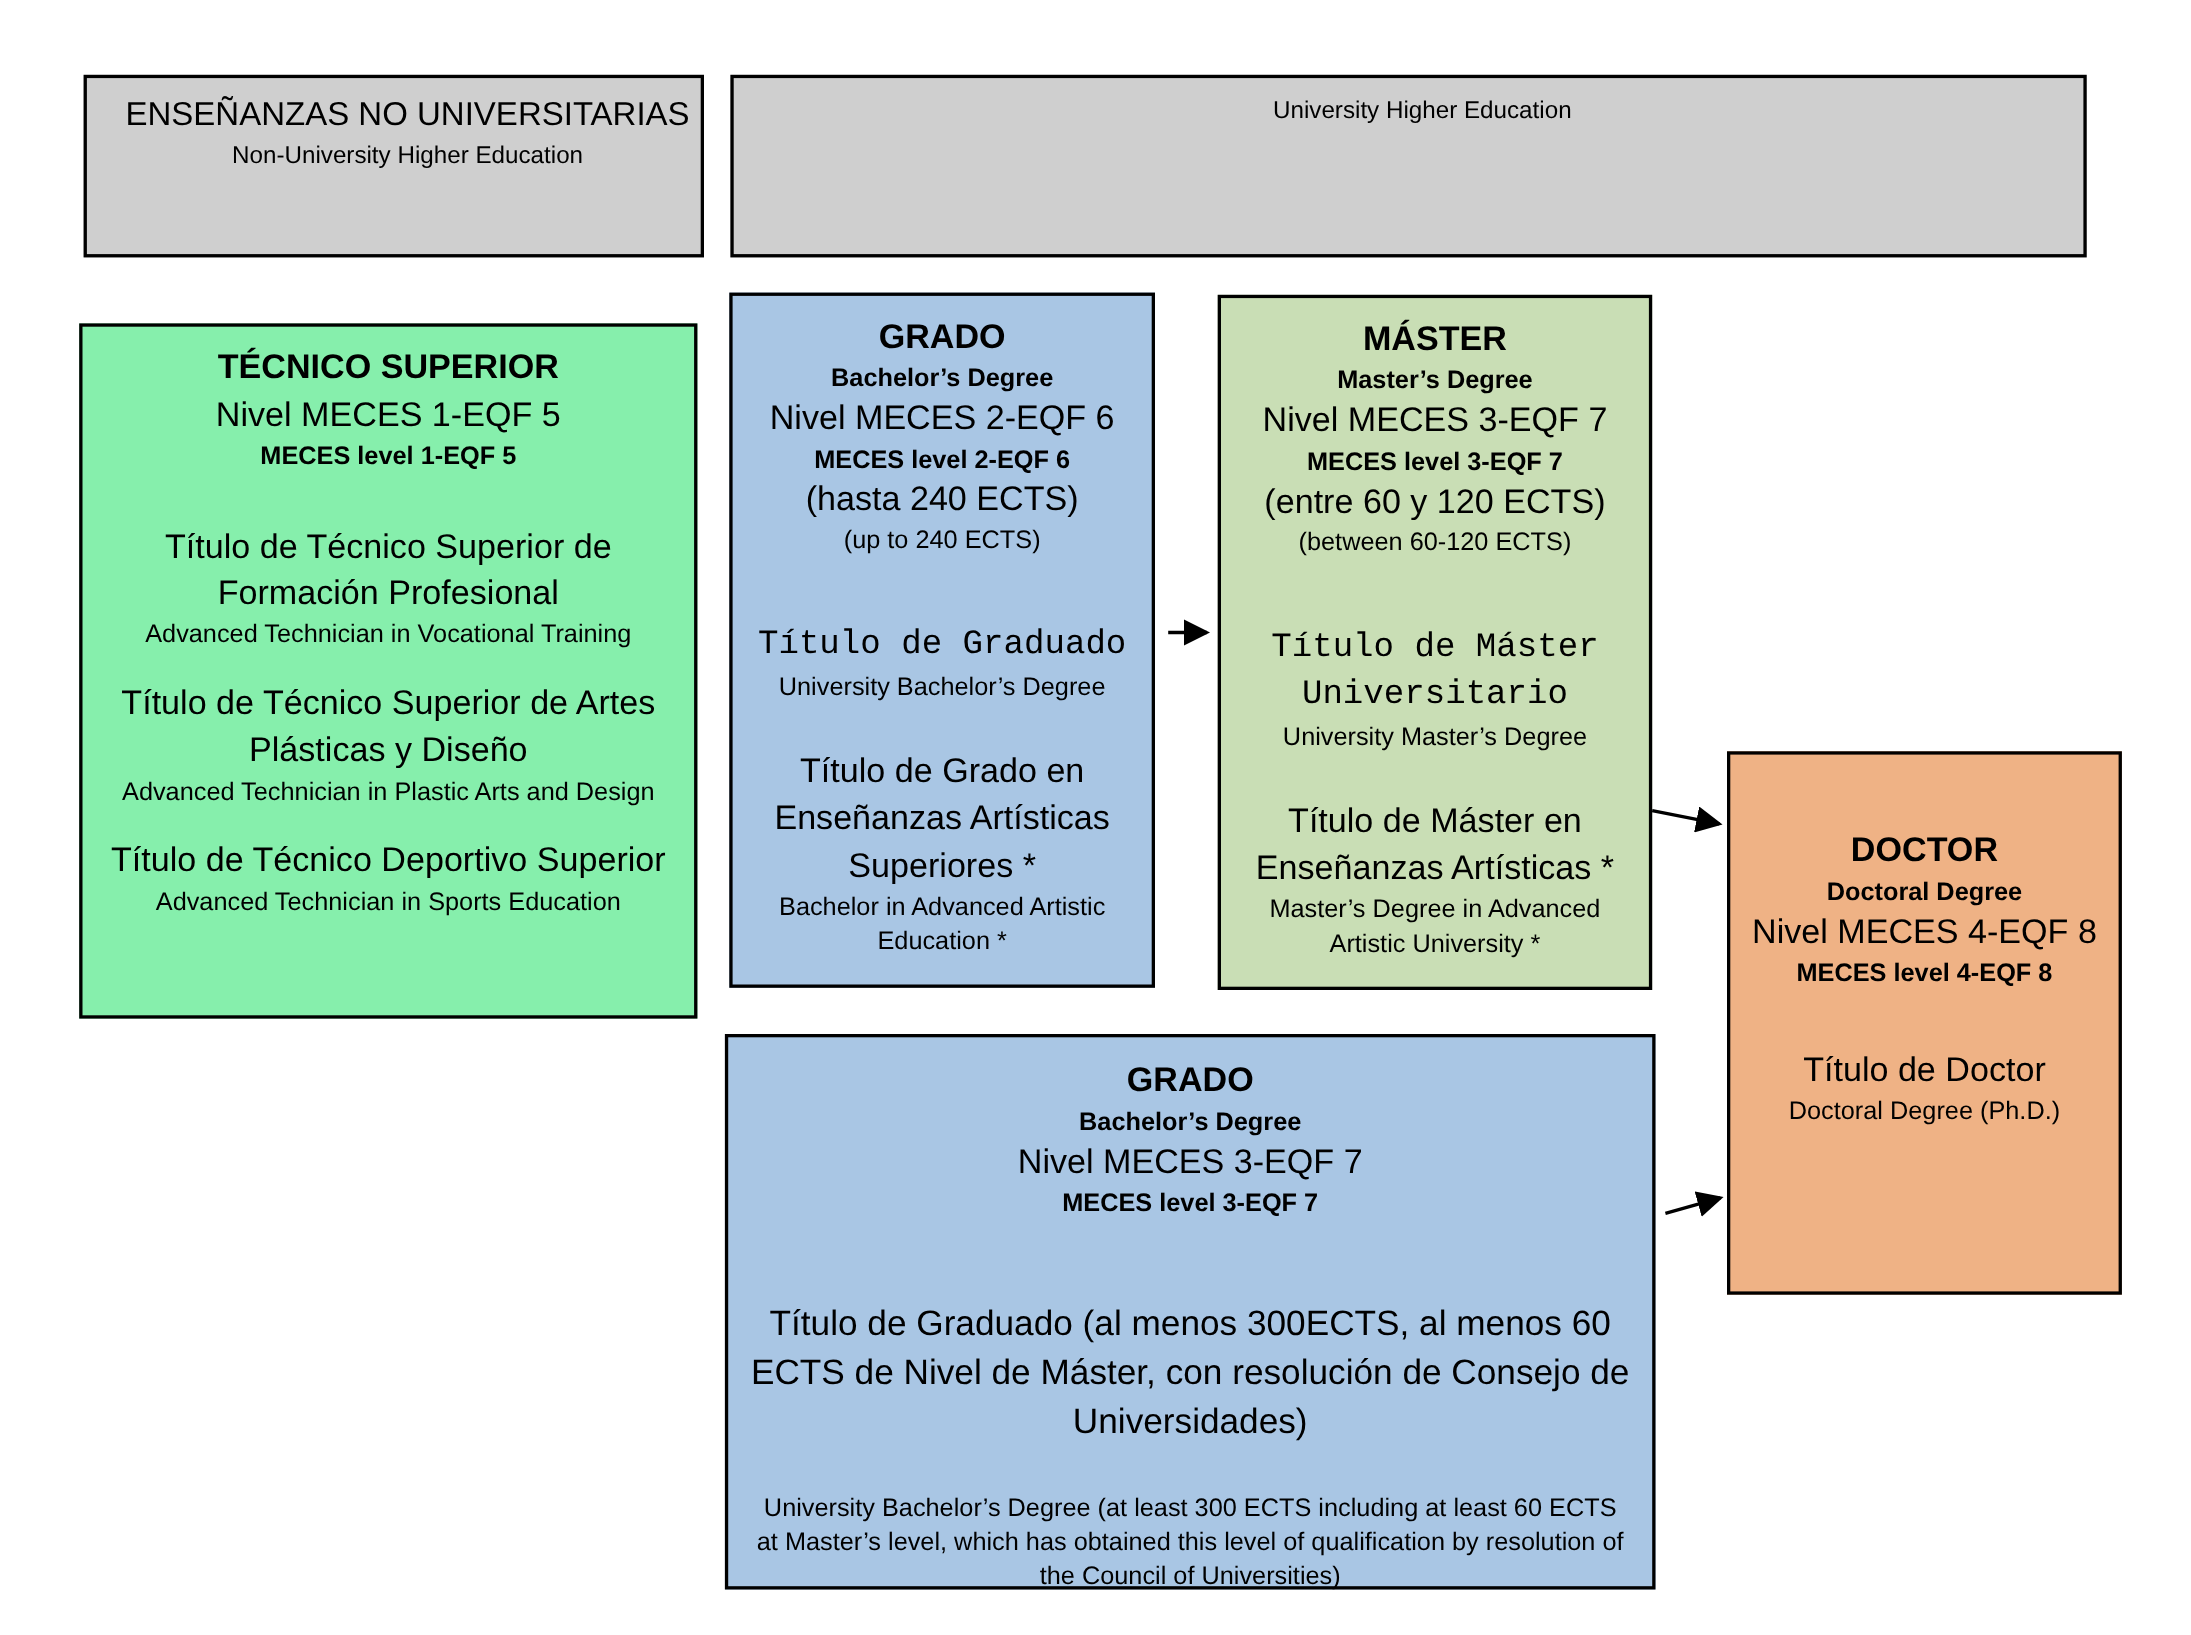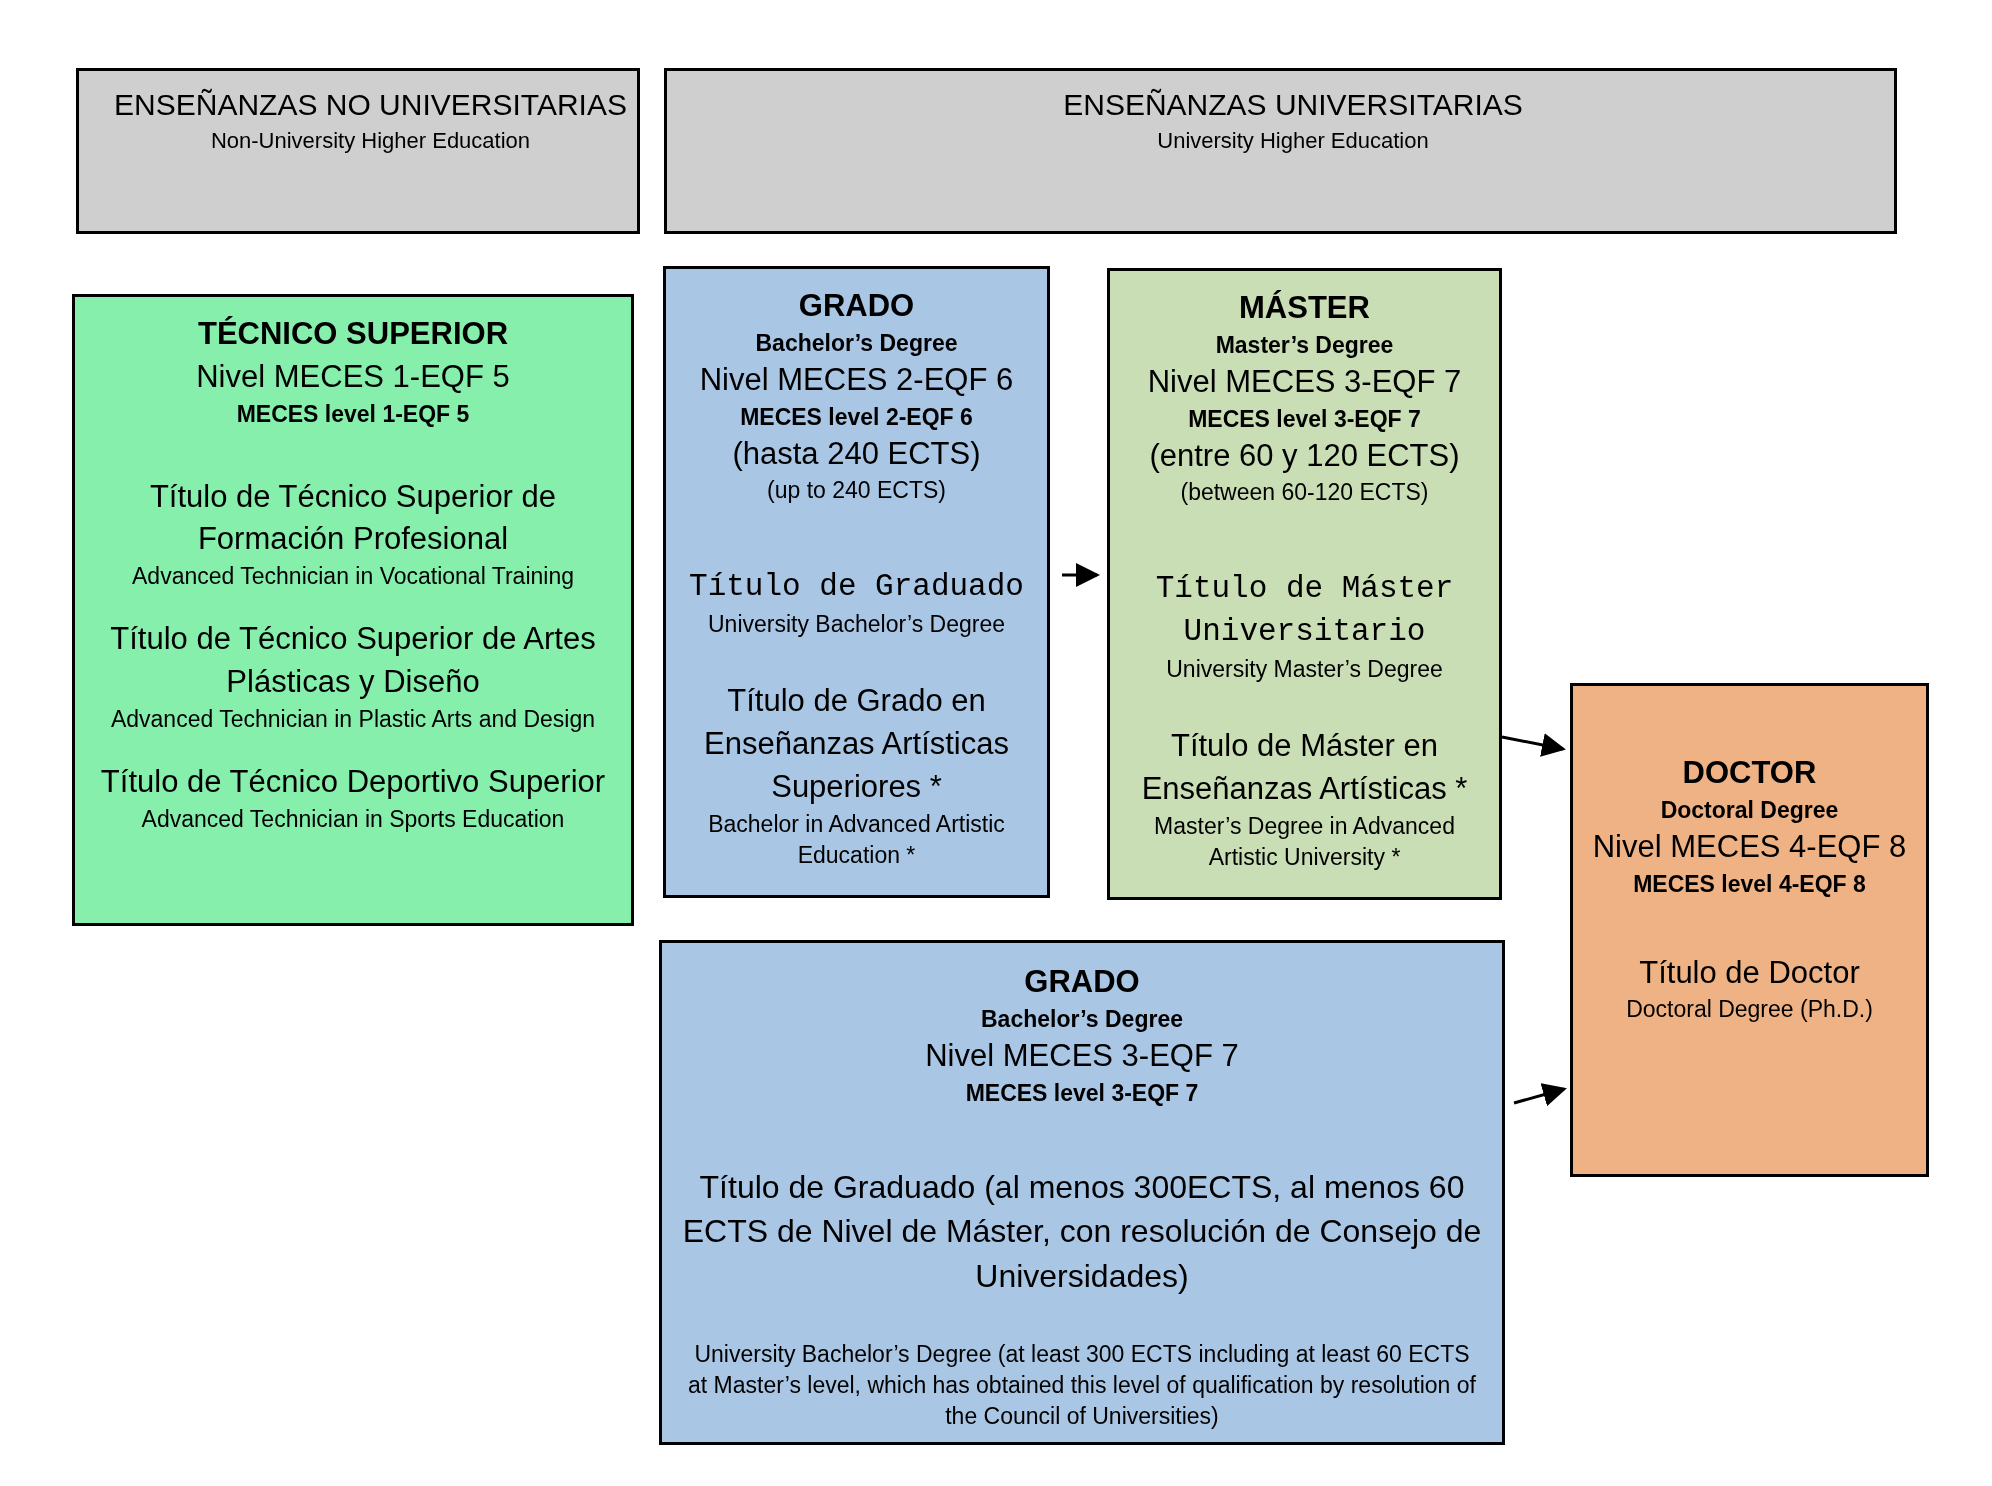--- a/index.html
+++ b/index.html
@@ -29,36 +29,35 @@
   #box-tecnico {left:72px;  top:266px; width:562px; height:632px; padding:16px 10px 0 10px;}
   #box-grado1  {left:663px; top:266px; width:387px; height:632px; padding:16px 8px 0 8px;}
   #box-master  {left:1107px;top:268px; width:395px; height:632px; padding:16px 8px 0 8px;}
   #box-doctor  {left:1570px;top:683px; width:359px; height:494px; padding:66px 6px 0 6px;}
   #box-grado2  {left:659px; top:940px; width:846px; height:505px; padding:18px 20px 0 20px;}
   .q1{margin-top:46px;}
   .qn{margin-top:26px;}
   .gq1{margin-top:60px;font-family:Liberation Mono, monospace;}
   .gq2{margin-top:40px;}
   .dq{margin-top:52px;}
-  #box-grado2 .para-es{margin:56px auto 0 auto;font-size:32px;line-height:1.4;max-width:800px;}
+  #box-grado2 .para-es{margin:72px auto 0 auto;font-size:32px;line-height:1.4;max-width:800px;}
   #box-grado2 .para-en{margin:40px auto 0 auto;max-width:860px;}
   .arrows{position:absolute;left:0;top:0;pointer-events:none;}
 </style>
 </head>
 <body>
 
 <div class="canvas">
 
   <div class="box hdr" id="hdr-left" style="background-color: rgb(207, 207, 207);">
     <div class="hdr-title">ENSEÑANZAS NO UNIVERSITARIAS</div>
     <div class="hdr-sub">Non-University Higher Education</div>
   </div>
 
   <div class="box hdr" id="hdr-right" style="background-color: rgb(207, 207, 207);">
-    <div class="hdr-title">ENSEÑANZAS UNIVERSITARIAS</div>
     <div class="hdr-sub">University Higher Education</div>
   </div>
 
   <div class="box" id="box-tecnico" style="background-color: #86efac; margin-top: 28px;">
     <div class="t-lg b">TÉCNICO SUPERIOR</div>
     <div class="t-lg">Nivel MECES 1-EQF 5</div>
     <div class="t-sm b">MECES level 1-EQF 5</div>
     <div class="t-lg q1">Título de Técnico Superior de Formación Profesional</div>
     <div class="t-sm">Advanced Technician in Vocational Training</div>
     <div class="t-lg qn">Título de Técnico Superior de Artes Plásticas y Diseño</div>

